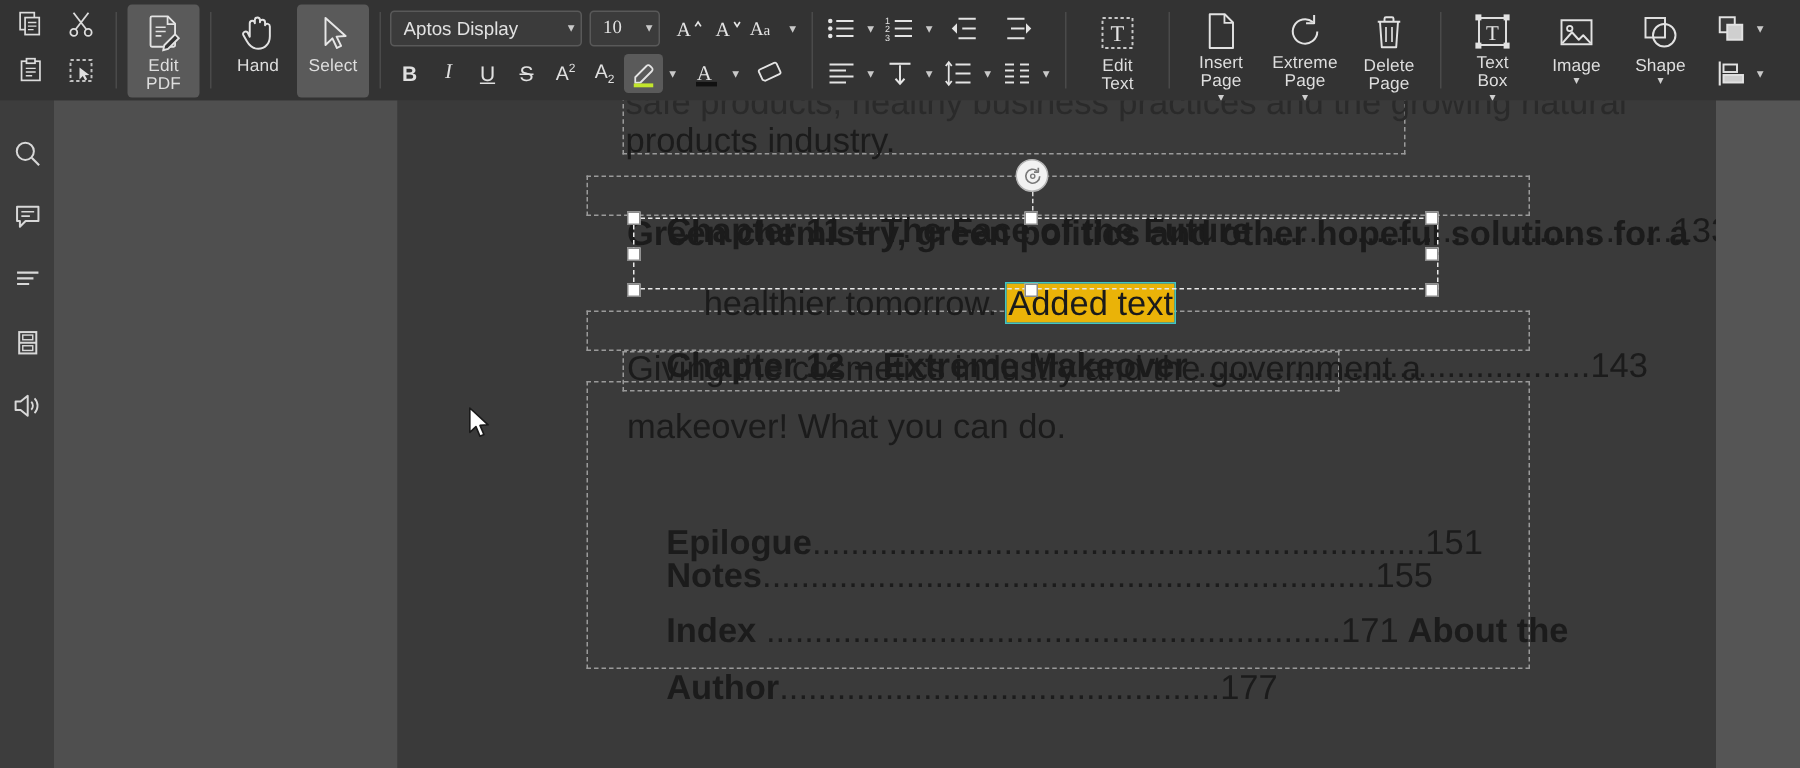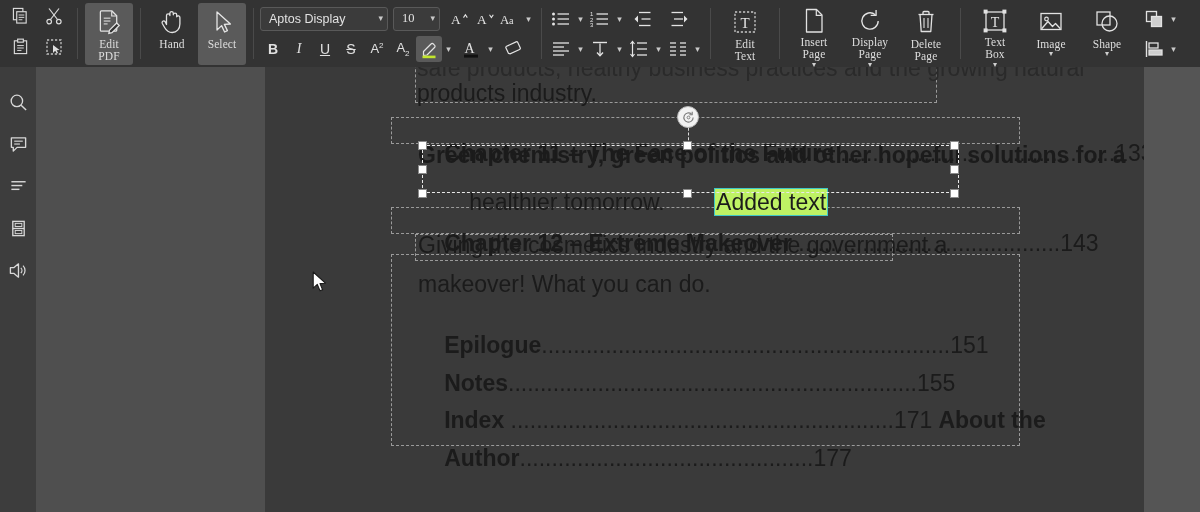--- a/index.html
+++ b/index.html
@@ -40,21 +40,21 @@
     width: 48px; min-width: 48px; height: 62px; margin: 2px 1px;
     display: flex; flex-direction: column; align-items: center; justify-content: flex-start;
     padding-top: 5px; border-radius: 3px; cursor: pointer;
     color: #d8d8d8;
   }
   .bigbtn.wide { width: 54px; min-width: 54px; }
   .bigbtn.active { background: #5a5a5a; }
   .bigbtn .bi { height: 28px; display: flex; align-items: center; justify-content: center; }
   .bigbtn .bl {
     font-size: 11.5px; line-height: 12.5px; text-align: center; margin-top: 2px;
-    letter-spacing: .1px; color: #dedede; font-family: Liberation Serif, serif;
+    letter-spacing: .1px; color: #dedede;
   }
   .bigbtn .bl2 { display: block; }
   .cv { font-size: 8px; line-height: 8px; color: #cfcfcf; margin-top: 0px; }
 
   
   .fontblock {
     display: flex; flex-direction: column; justify-content: center;
     height: 67px; gap: 4px;
   }
   .frow { display: flex; align-items: center; height: 26px; }
@@ -132,21 +132,21 @@
     border: 1px solid #8a8a8a;
   }
   .rotate {
     position: absolute; width: 22px; height: 22px; border-radius: 50%;
     background: #f2f2f2; border: 1px solid #b5b5b5;
     display: flex; align-items: center; justify-content: center;
   }
   .rotstem { position: absolute; width: 1px; border-left: 1px dashed #dcdcdc; }
 
   .hl {
-    background: #bef264; outline: 1.5px solid #3fc6c6; padding: 0 1px; margin-left: 44px;
+    background: #eab308; outline: 1.5px solid #3fc6c6; padding: 0 1px;
   }
   .cursor { position: absolute; pointer-events: none; }
 </style>
 </head>
 <body>
 
 <div class="app">
 
   <div class="toolbar">
 
@@ -423,21 +423,21 @@
       </div>
 
       <div class="bigbtn wide">
         <div class="bi">
           <svg width="25" height="26" viewBox="0 0 26 26">
               <path d="M21 13 a8.5 8.5 0 1 1 -3.1 -6.6" fill="none" stroke="#e2e2e2" stroke-width="1.4"></path>
               <path d="M18.8 1.5 L18.8 7.2 L13.2 7.2" fill="none" stroke="#e2e2e2" stroke-width="1.4" stroke-linejoin="round"></path>
             </svg>
         </div>
         <div class="bl">
-          <span class="bl2">Display</span>
+          <span class="bl2">Extreme</span>
           <span class="bl2">Page</span>
         </div>
         <div class="cv">▾</div>
       </div>
 
       <div class="bigbtn wide">
         <div class="bi">
           <svg width="22" height="26" viewBox="0 0 22 26">
               <path d="M3.5 5.5 h15" stroke="#e2e2e2" stroke-width="1.3"></path>
               <path d="M8 5.5 v-2 a1 1 0 0 1 1 -1 h4 a1 1 0 0 1 1 1 v2" fill="none" stroke="#e2e2e2" stroke-width="1.3"></path>
@@ -583,21 +583,21 @@
       <div class="line sz19" style="left:153px; top:102px;">
         <span>healthier tomorrow. </span><span class="hl">Added text</span>
       </div>
 
       <div class="line sz19" style="left:128px; top:143px;">
         <span class="ln-b">Chapter 12 – Extreme Makeover </span><span class="dots">.........................................</span><span>143</span>
       </div>
       <div class="line sz19" style="left:153px; top:167px;">Giving the cosmetics industry and the government a</div>
       <div class="line sz19" style="left:153px; top:206px;">makeover! What you can do.</div>
 
-      <div class="line sz19" style="left:128px; top:245px;">
+      <div class="line sz19" style="left:128px; top:261px;">
         <span class="ln-b">Epilogue</span><span class="dots">................................................................</span><span>151</span>
       </div>
 
       <div class="line sz19" style="left:128px; top:283px;">
         <span class="ln-b">Notes</span><span class="dots">................................................................</span><span>155</span>
       </div>
 
       <div class="line sz19" style="left:128px; top:320px;">
         <span class="ln-b">Index </span><span class="dots">............................................................</span><span>171</span><span class="ln-b" style="margin-left:6px">About the</span>
       </div>

